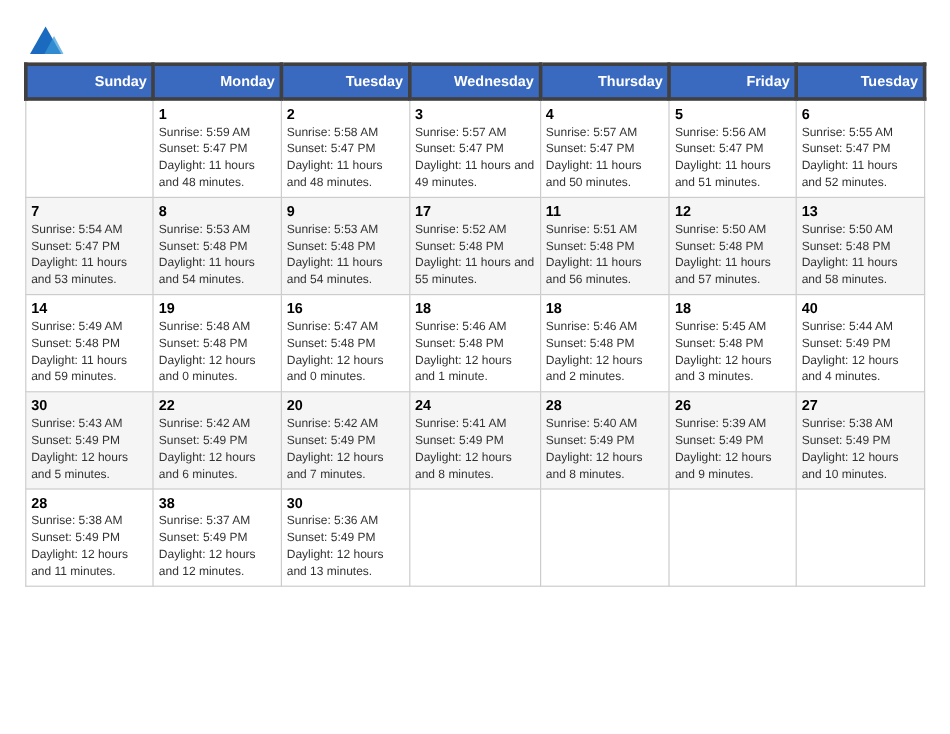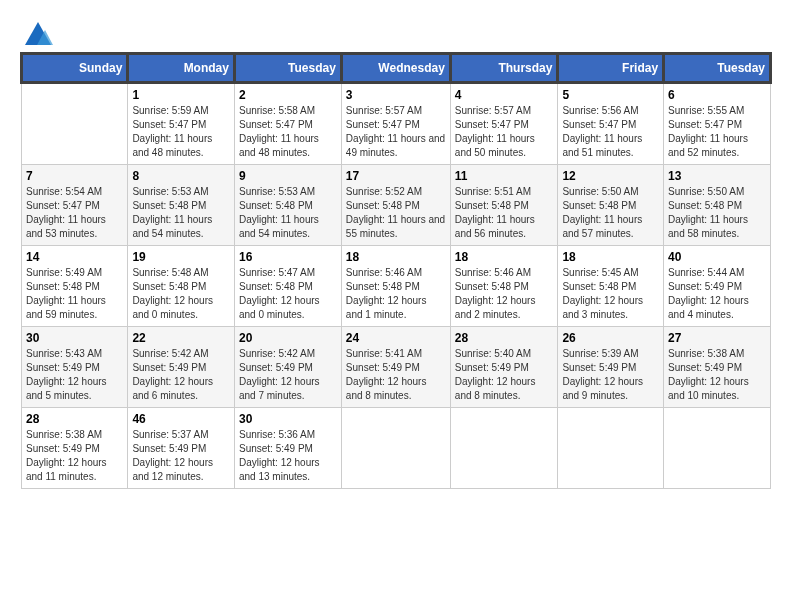--- a/index.html
+++ b/index.html
@@ -237,21 +237,21 @@
           <span class="day-number">27</span>
           <div class="day-info">Sunrise: 5:38 AM<br>Sunset: 5:49 PM<br>Daylight: 12 hours and 10 minutes.</div>
         </td>
       </tr>
       <tr>
         <td>
           <span class="day-number">28</span>
           <div class="day-info">Sunrise: 5:38 AM<br>Sunset: 5:49 PM<br>Daylight: 12 hours and 11 minutes.</div>
         </td>
         <td>
-          <span class="day-number">46</span>
+          <span class="day-number">38</span>
           <div class="day-info">Sunrise: 5:37 AM<br>Sunset: 5:49 PM<br>Daylight: 12 hours and 12 minutes.</div>
         </td>
         <td>
           <span class="day-number">30</span>
           <div class="day-info">Sunrise: 5:36 AM<br>Sunset: 5:49 PM<br>Daylight: 12 hours and 13 minutes.</div>
         </td>
         <td></td>
         <td></td>
         <td></td>
         <td></td>

